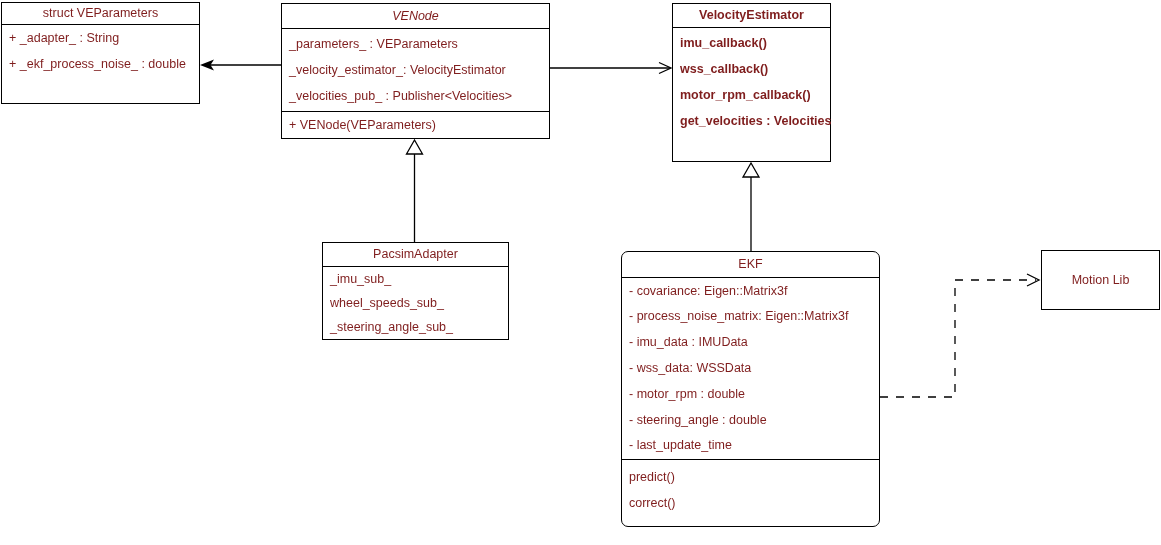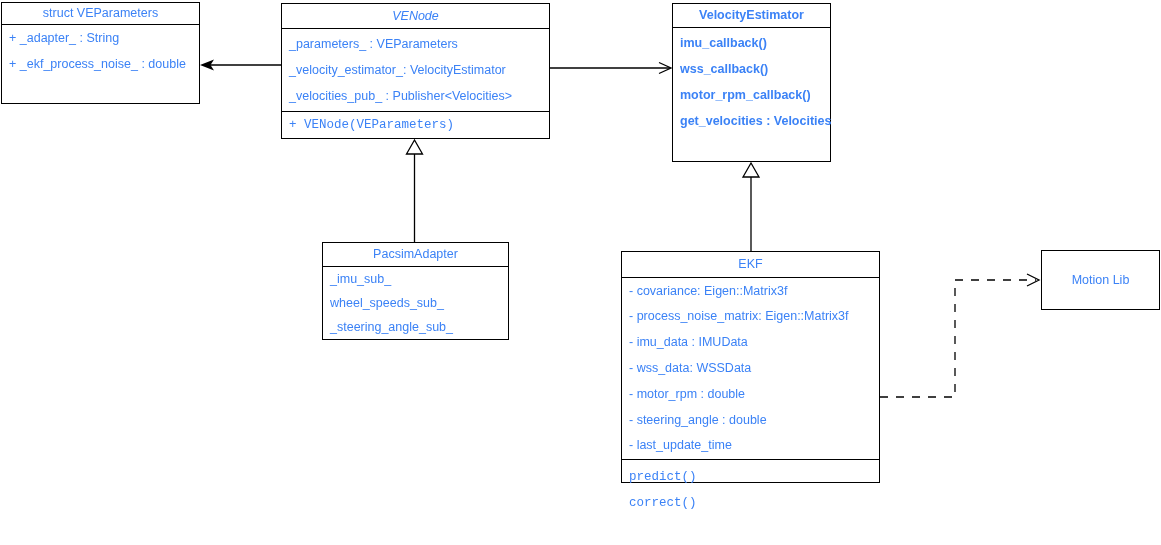--- a/index.html
+++ b/index.html
@@ -6,21 +6,21 @@
     margin: 0;
     padding: 0;
     background: #ffffff;
   }
   #canvas {
     position: relative;
     width: 1161px;
     height: 545px;
     background: #ffffff;
     font-family: "Liberation Sans", sans-serif;
-    color: #3b82f6;
+    color: #7f1d1d;
     overflow: hidden;
   }
   .uml-class {
     position: absolute;
     background: #ffffff;
     border: 1.3px solid #000000;
     box-sizing: border-box;
     font-size: 12.5px;
     line-height: 1;
     z-index: 2;
@@ -34,39 +34,39 @@
   }
   .uml-title.italic { font-style: italic; }
   .uml-section { padding: 2px 0; }
   .uml-row {
     display: flex;
     align-items: center;
     height: 26px;
     padding: 0 7px;
     white-space: nowrap;
   }
-  .uml-methods { border-top: 1.3px solid #000000; font-family: Liberation Mono, monospace; }
+  .uml-methods { border-top: 1.3px solid #000000; }
 
   
   #box-veparams   { left: 1px;    top: 2px;   width: 199px; height: 102px; }
   #box-veparams .uml-title { height: 21px; }
   #box-veparams .uml-section { padding: 0; }
 
   #box-venode     { left: 281px;  top: 3px;   width: 269px; height: 136px; }
   #box-venode .uml-title { height: 24px; }
 
   #box-vestimator { left: 672px;  top: 3px;   width: 159px; height: 159px; font-weight: bold; }
   #box-vestimator .uml-title { height: 23px; }
 
   #box-pacsim     { left: 322px;  top: 242px; width: 187px; height: 98px; }
   #box-pacsim .uml-title { height: 23px; text-align: center; }
   #box-pacsim .uml-row { height: 24px; }
   #box-pacsim .uml-section { padding: 0; }
 
-  #box-ekf        { left: 621px;  top: 251px; width: 259px; height: 232px; }
+  #box-ekf        { left: 621px;  top: 251px; width: 259px; height: 276px; border-radius: 7px; }
   #box-ekf .uml-title { height: 25px; }
   #box-ekf .uml-section { padding: 0; }
   #box-ekf .uml-row { height: 25.8px; }
   #box-ekf .uml-methods { padding: 5px 0; }
   #box-ekf .uml-methods .uml-row { height: 26px; }
 
   #box-motionlib  { left: 1041px; top: 250px; width: 119px; height: 60px;
                     display: flex; align-items: center; justify-content: center; }
 
   #connector-layer {

